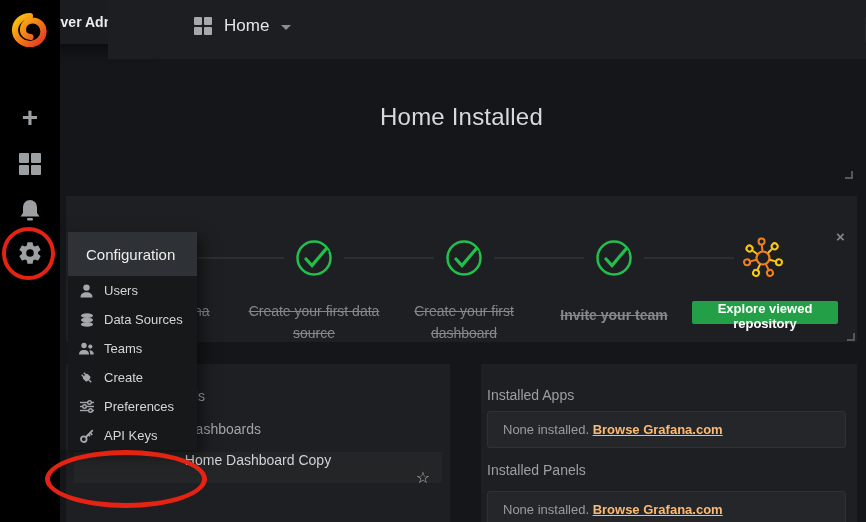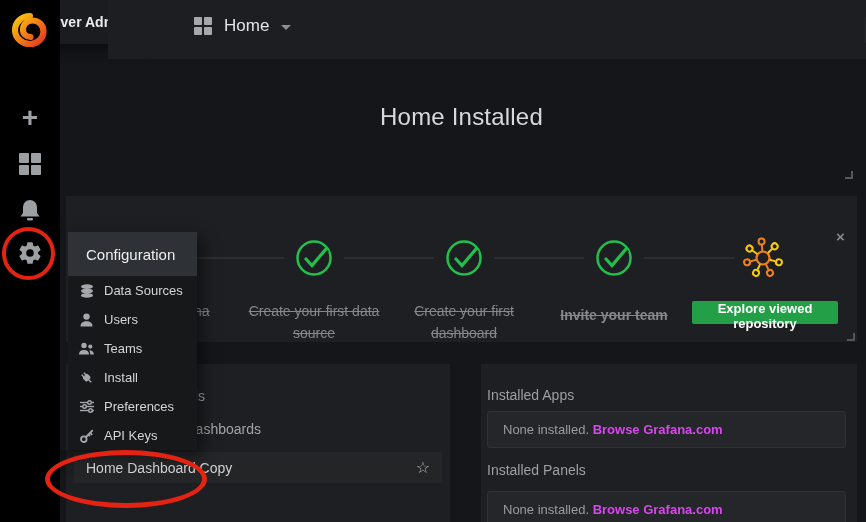--- a/index.html
+++ b/index.html
@@ -37,29 +37,29 @@
   
   #gs-panel { left:66px; top:196px; width:791px; height:146px; background:#1d1f22; }
   #gs-close { left:836px; top:229px; color:#85878a; font-size:15px; font-weight:bold; cursor:pointer; line-height:1; }
   .connector { position:absolute; top:257px; height:2px; background:#2c2e30; }
   .step-label { position:absolute; top:300px; width:150px; text-align:center; font-size:14px; line-height:22px; color:#85878a; text-decoration:line-through; cursor:pointer; }
   #gs-btn { left:692px; top:301px; width:146px; height:23px; background:#23a047; border:none; border-radius:2px; color:#fff; font-size:13px; font-weight:bold; font-family:"Liberation Sans",sans-serif; cursor:pointer; }
 
   
   #dashlist-panel { left:66px; top:364px; width:384px; height:158px; background:#1d1f22; }
   .dl-header { position:absolute; font-size:14px; color:#a2a4a6; }
-  #dl-row { left:74px; top:452px; width:368px; height:31px; background:#232527; display:flex; align-items:center; padding:0 12px; cursor:pointer; }
+  #dl-row { left:74px; top:452px; width:368px; height:31px; background:#232527; display:flex; align-items:center; padding:0 12px; cursor:pointer;flex-direction:column; }
   #dl-row-title { color:#d0d1d3; font-size:14px; }
   #dl-star { margin-left:auto; color:#b5b7b9; font-size:16px; cursor:pointer; }
 
   
   #plugins-panel { left:481px; top:364px; width:376px; height:158px; background:#1d1f22; }
   .pl-heading { position:absolute; font-size:14px; color:#9d9fa2; }
   .pl-box { position:absolute; left:487px; width:359px; height:37px; background:#242629; border:1px solid #2f3134; border-radius:3px; line-height:35px; padding-left:15px; font-size:13px; color:#9a9b9d; cursor:default; }
-  .pl-box b { color:#d946ef; cursor:pointer; }
+  .pl-box b { color:#fdba74; cursor:pointer;text-decoration:underline; }
 
   
   #cfg-popup { left:60px; top:232px; width:137px; z-index:5; box-shadow:5px 5px 14px rgba(0,0,0,.5);padding-left:8px; }
   #cfg-header { height:44px; background:#2e3135; display:flex; align-items:center; padding-left:18px; color:#eceded; font-size:15px; font-weight:500; }
   #cfg-body { background:#17181a; }
   .cfg-item { height:29px; display:flex; align-items:center; padding-left:11px; gap:10px; cursor:pointer; }
   .cfg-item .ic { width:15px; display:flex; justify-content:center; }
   .cfg-item .lbl { color:#d4d5d7; font-size:13px; }
 
   
@@ -220,36 +220,36 @@
           <path fill="#9da0a3" d="M19.43 12.98c.04-.32.07-.64.07-.98s-.03-.66-.07-.98l2.11-1.65c.19-.15.24-.42.12-.64l-2-3.46c-.12-.22-.39-.3-.61-.22l-2.49 1c-.52-.4-1.08-.73-1.69-.98l-.38-2.65C14.46 2.18 14.25 2 14 2h-4c-.25 0-.46.18-.49.42l-.38 2.65c-.61.25-1.17.59-1.69.98l-2.49-1c-.23-.09-.49 0-.61.22l-2 3.46c-.13.22-.07.49.12.64l2.11 1.65c-.04.32-.07.65-.07.98s.03.66.07.98l-2.11 1.65c-.19.15-.24.42-.12.64l2 3.46c.12.22.39.3.61.22l2.49-1c.52.4 1.08.73 1.69.98l.38 2.65c.03.24.24.42.49.42h4c.25 0 .46-.18.49-.42l.38-2.65c.61-.25 1.17-.59 1.69-.98l2.49 1c.23.09.49 0 .61-.22l2-3.46c.12-.22.07-.49-.12-.64l-2.11-1.65zM12 15.5A3.5 3.5 0 1 1 12 8.5a3.5 3.5 0 0 1 0 7z"></path>
         </svg>
     </div>
   </div>
 
   <div id="cfg-popup" class="abs">
     <div id="cfg-header">Configuration</div>
     <div id="cfg-body">
       <div class="cfg-item">
         <span class="ic">
+            <svg width="13" height="14" viewBox="0 0 13 14" fill="#a5a8ab">
+              <circle cx="6.5" cy="3.6" r="3.2"></circle>
+              <path d="M.5 13.5 c0-3.6 2.6-5.2 6-5.2 s6 1.6 6 5.2 z"></path>
+            </svg>
+          </span>
+        <span class="lbl">Users</span>
+      </div>
+      <div class="cfg-item">
+        <span class="ic">
             <svg width="14" height="14" viewBox="0 0 14 14" fill="#a5a8ab">
               <ellipse cx="7" cy="2.6" rx="6" ry="2.4"></ellipse>
               <ellipse cx="7" cy="7" rx="6" ry="2.4"></ellipse>
               <ellipse cx="7" cy="11.4" rx="6" ry="2.4"></ellipse>
             </svg>
           </span>
         <span class="lbl">Data Sources</span>
-      </div>
-      <div class="cfg-item">
-        <span class="ic">
-            <svg width="13" height="14" viewBox="0 0 13 14" fill="#a5a8ab">
-              <circle cx="6.5" cy="3.6" r="3.2"></circle>
-              <path d="M.5 13.5 c0-3.6 2.6-5.2 6-5.2 s6 1.6 6 5.2 z"></path>
-            </svg>
-          </span>
-        <span class="lbl">Users</span>
       </div>
       <div class="cfg-item">
         <span class="ic">
             <svg width="15" height="13" viewBox="0 0 15 13" fill="#a5a8ab">
               <circle cx="5" cy="3.5" r="2.7"></circle>
               <path d="M0 12.5 c0-3.1 2.2-4.5 5-4.5 s5 1.4 5 4.5 z"></path>
               <circle cx="11.3" cy="4.6" r="2.1"></circle>
               <path d="M10.2 8.3 c2.6 0 4.6 1.2 4.6 4.2 h-3.6 c0-1.8-.3-3.2-1-4.2 z"></path>
             </svg>
           </span>
@@ -259,21 +259,21 @@
         <span class="ic">
             <svg width="14" height="14" viewBox="0 0 14 14">
               <g transform="rotate(-45 7 7)" stroke="#a5a8ab" fill="#a5a8ab">
                 <rect x="4.2" y="4" width="5.6" height="5" rx="1"></rect>
                 <line x1="5.5" y1="1" x2="5.5" y2="4" stroke-width="1.4"></line>
                 <line x1="8.5" y1="1" x2="8.5" y2="4" stroke-width="1.4"></line>
                 <line x1="7" y1="9" x2="7" y2="13" stroke-width="1.4"></line>
               </g>
             </svg>
           </span>
-        <span class="lbl">Install</span>
+        <span class="lbl">Create</span>
       </div>
       <div class="cfg-item">
         <span class="ic">
             <svg width="14" height="13" viewBox="0 0 14 13" stroke="#a5a8ab">
               <line x1="0" y1="2.5" x2="14" y2="2.5" stroke-width="1.4"></line>
               <line x1="0" y1="6.5" x2="14" y2="6.5" stroke-width="1.4"></line>
               <line x1="0" y1="10.5" x2="14" y2="10.5" stroke-width="1.4"></line>
               <circle cx="9.5" cy="2.5" r="1.8" fill="#17181a" stroke-width="1.4"></circle>
               <circle cx="4.5" cy="6.5" r="1.8" fill="#17181a" stroke-width="1.4"></circle>
               <circle cx="10.5" cy="10.5" r="1.8" fill="#17181a" stroke-width="1.4"></circle>

